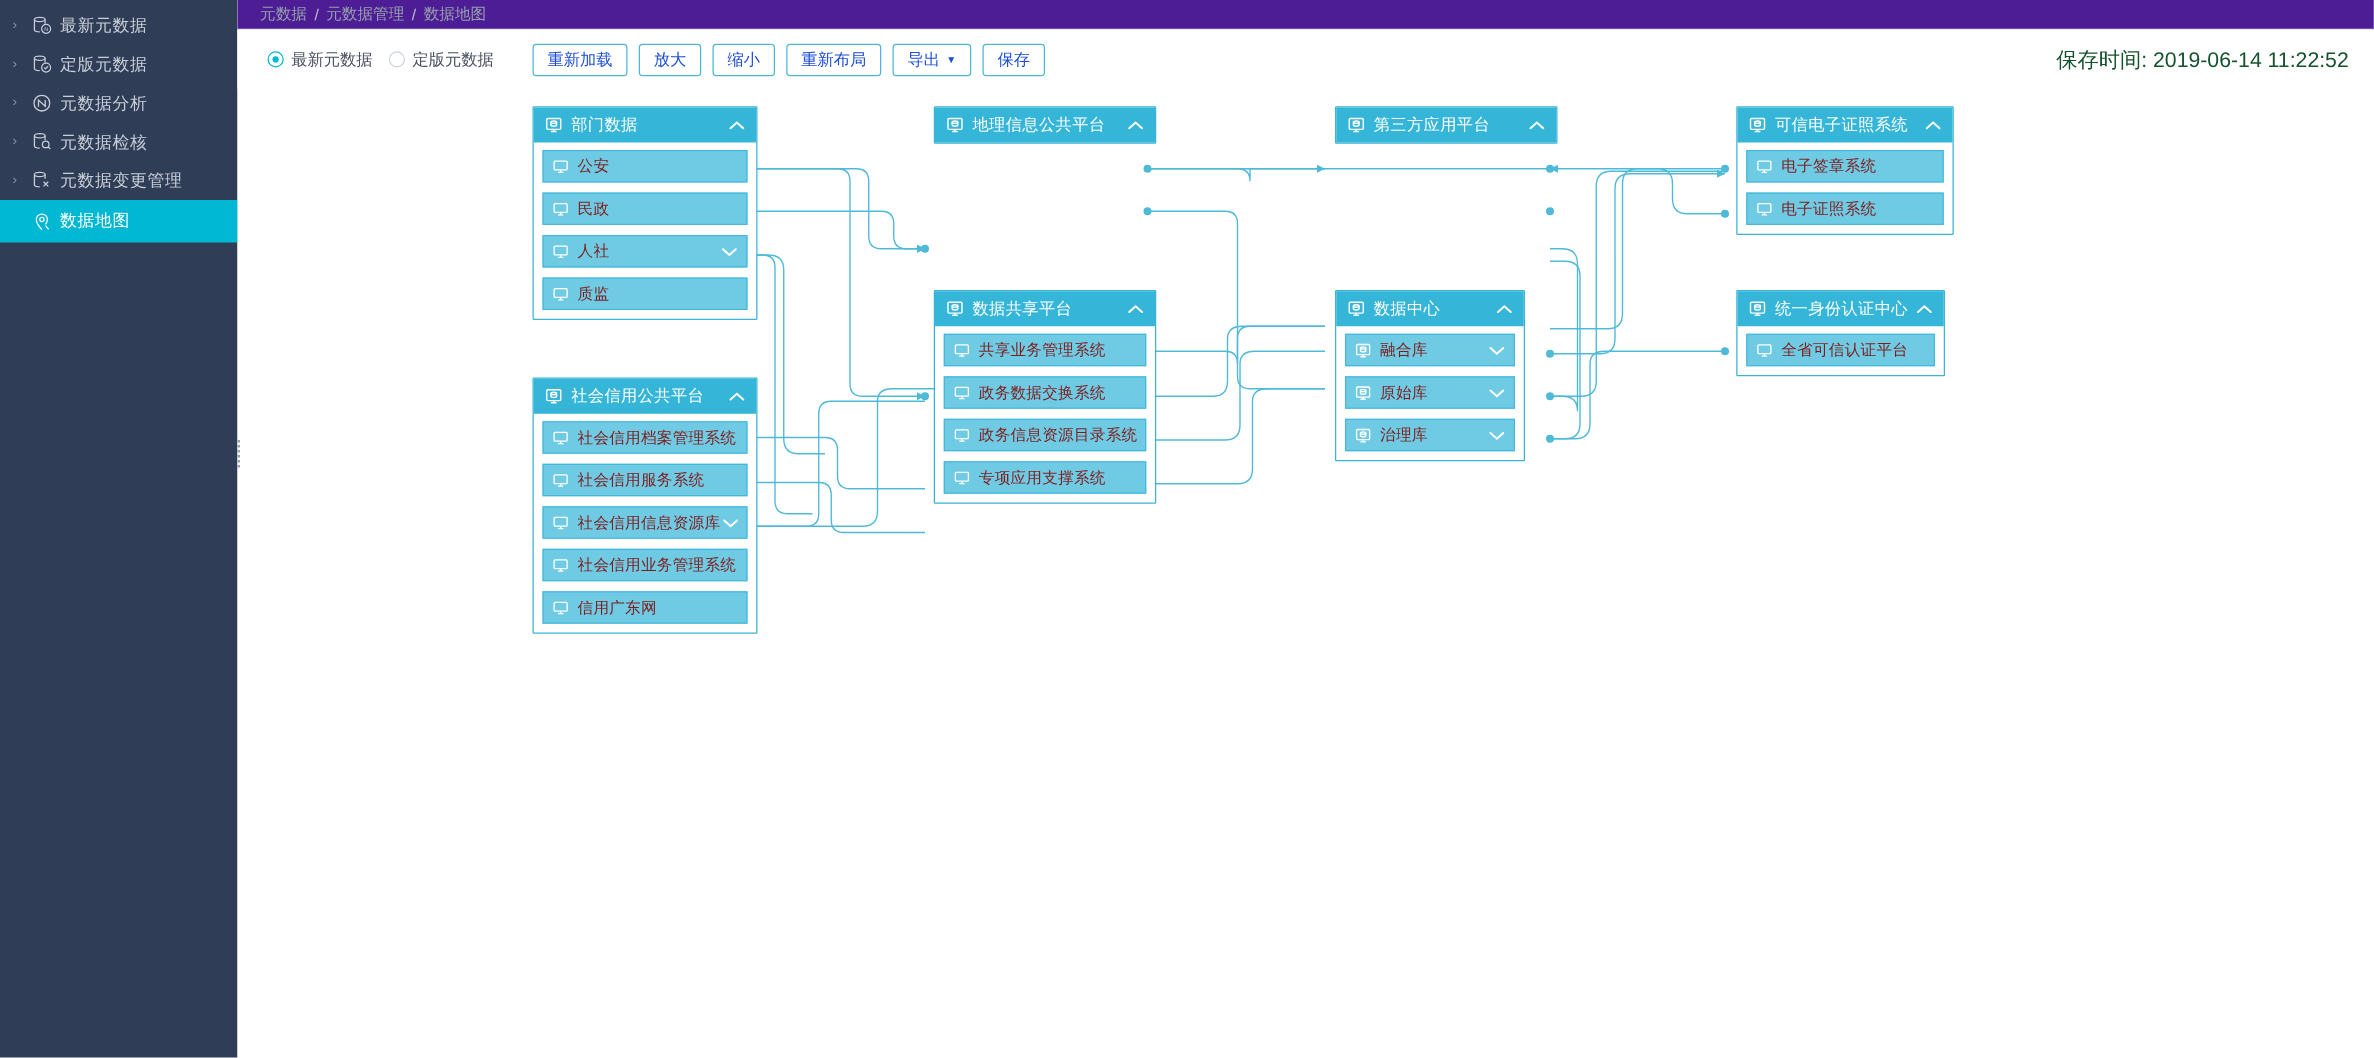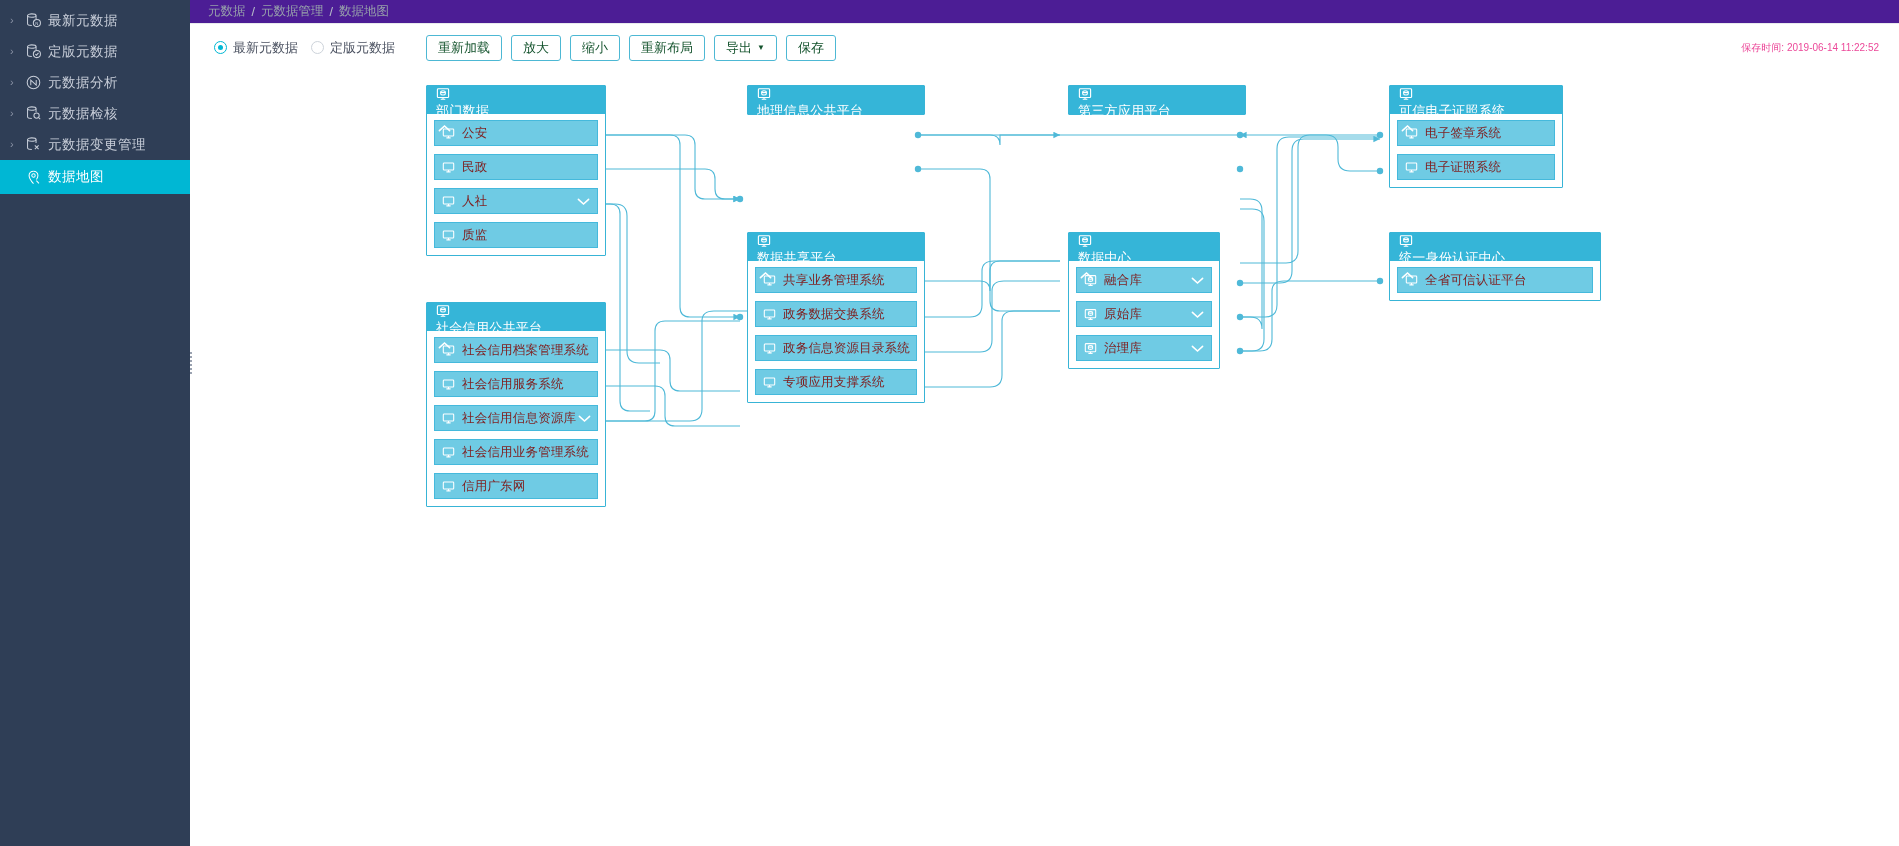--- a/index.html
+++ b/index.html
@@ -54,42 +54,42 @@
   }
   .radio.on { border-color:#00b7d4; }
   .radio.on::after {
     content:""; position:absolute; left:3px; top:3px; width:5px; height:5px;
     border-radius:50%; background:#00b7d4;
   }
   .radio-label { font-size:13px; color:#4a5160; }
   .tbtn {
     height:26px; min-width:44px; padding:0 11px; margin-right:9px;
     border:1px solid #4db8d4; border-radius:3px; background:#fff;
-    color:#14532d; font-size:13px; cursor:pointer;
+    color:#1d4ed8; font-size:13px; cursor:pointer;
     display:inline-flex; align-items:center; justify-content:center;
     font-family:inherit; line-height:1;
   }
   .tbtn .dncaret { margin-left:5px; font-size:8px; }
   .tb-gap { width:18px; }
   #savetime {
     position:absolute; right:20px; top:50%; transform:translateY(-50%);
-    font-size:10px; color:#ec4899;
+    font-size:17px; color:#14532d;
   }
 
   
   #canvas { position:absolute; left:0; top:71px; right:0; bottom:0; overflow:hidden; }
   #edges { position:absolute; left:0; top:0; width:1709px; height:775px; pointer-events:none; }
 
   .group {
     position:absolute; border:1px solid #38b4d6; background:#ffffff;
     border-radius:1px;
   }
   .g-head {
-    height:28px; background:#35b5d8; display:flex; 
-    padding:0 8px 0 9px; color:#fff; font-size:13px; white-space:nowrap;flex-direction:column;
+    height:28px; background:#35b5d8; display:flex; align-items:center;
+    padding:0 8px 0 9px; color:#fff; font-size:13px; white-space:nowrap;
   }
   .g-head .ghicon { width:16px; flex:0 0 16px; margin-right:5px; display:flex; align-items:center; }
   .g-head .gtitle { flex:1; letter-spacing:.3px; }
   .g-head .gchev { width:16px; flex:0 0 16px; display:flex; align-items:center; justify-content:center; }
   .g-body { padding:6px 7px 7px 7px; }
   .node {
     height:26px; margin-bottom:8px; background:#6fcbe4; border:1px solid #45b9dc;
     display:flex; align-items:center; padding:0 6px 0 7px;
     color:#7f1d1d; font-size:12.5px; white-space:nowrap; cursor:pointer;
   }
@@ -630,21 +630,21 @@
               <span class="nicon">
                 <svg width="13" height="13" viewBox="0 0 16 16" fill="none" stroke="#ffffff" stroke-width="1.3">
                   <rect x="1.6" y="2.4" width="12.8" height="8.6" rx="1"></rect>
                   <path d="M8 11v2.2M5.4 13.4h5.2"></path>
                 </svg>
               </span>
               <span class="nlabel">电子证照系统</span>
             </div>
           </div>
         </div>
-        <div class="group" style="left: 1199px; top: 161px; width: 212px;">
+        <div class="group" style="left: 1199px; top: 161px; width: 167px;">
           <div class="g-head">
             <span class="ghicon">
               <svg width="14" height="14" viewBox="0 0 16 16" fill="none" stroke="#ffffff" stroke-width="1.3">
                 <rect x="1.6" y="2" width="12.8" height="10" rx="1"></rect>
                 <ellipse cx="8" cy="5.4" rx="2.6" ry="1.1"></ellipse>
                 <path d="M5.4 5.4v2.6c0 .6 1.2 1.1 2.6 1.1s2.6-.5 2.6-1.1V5.4"></path>
                 <path d="M8 12v2M5.4 14h5.2"></path>
               </svg>
             </span>
             <span class="gtitle">统一身份认证中心</span>

